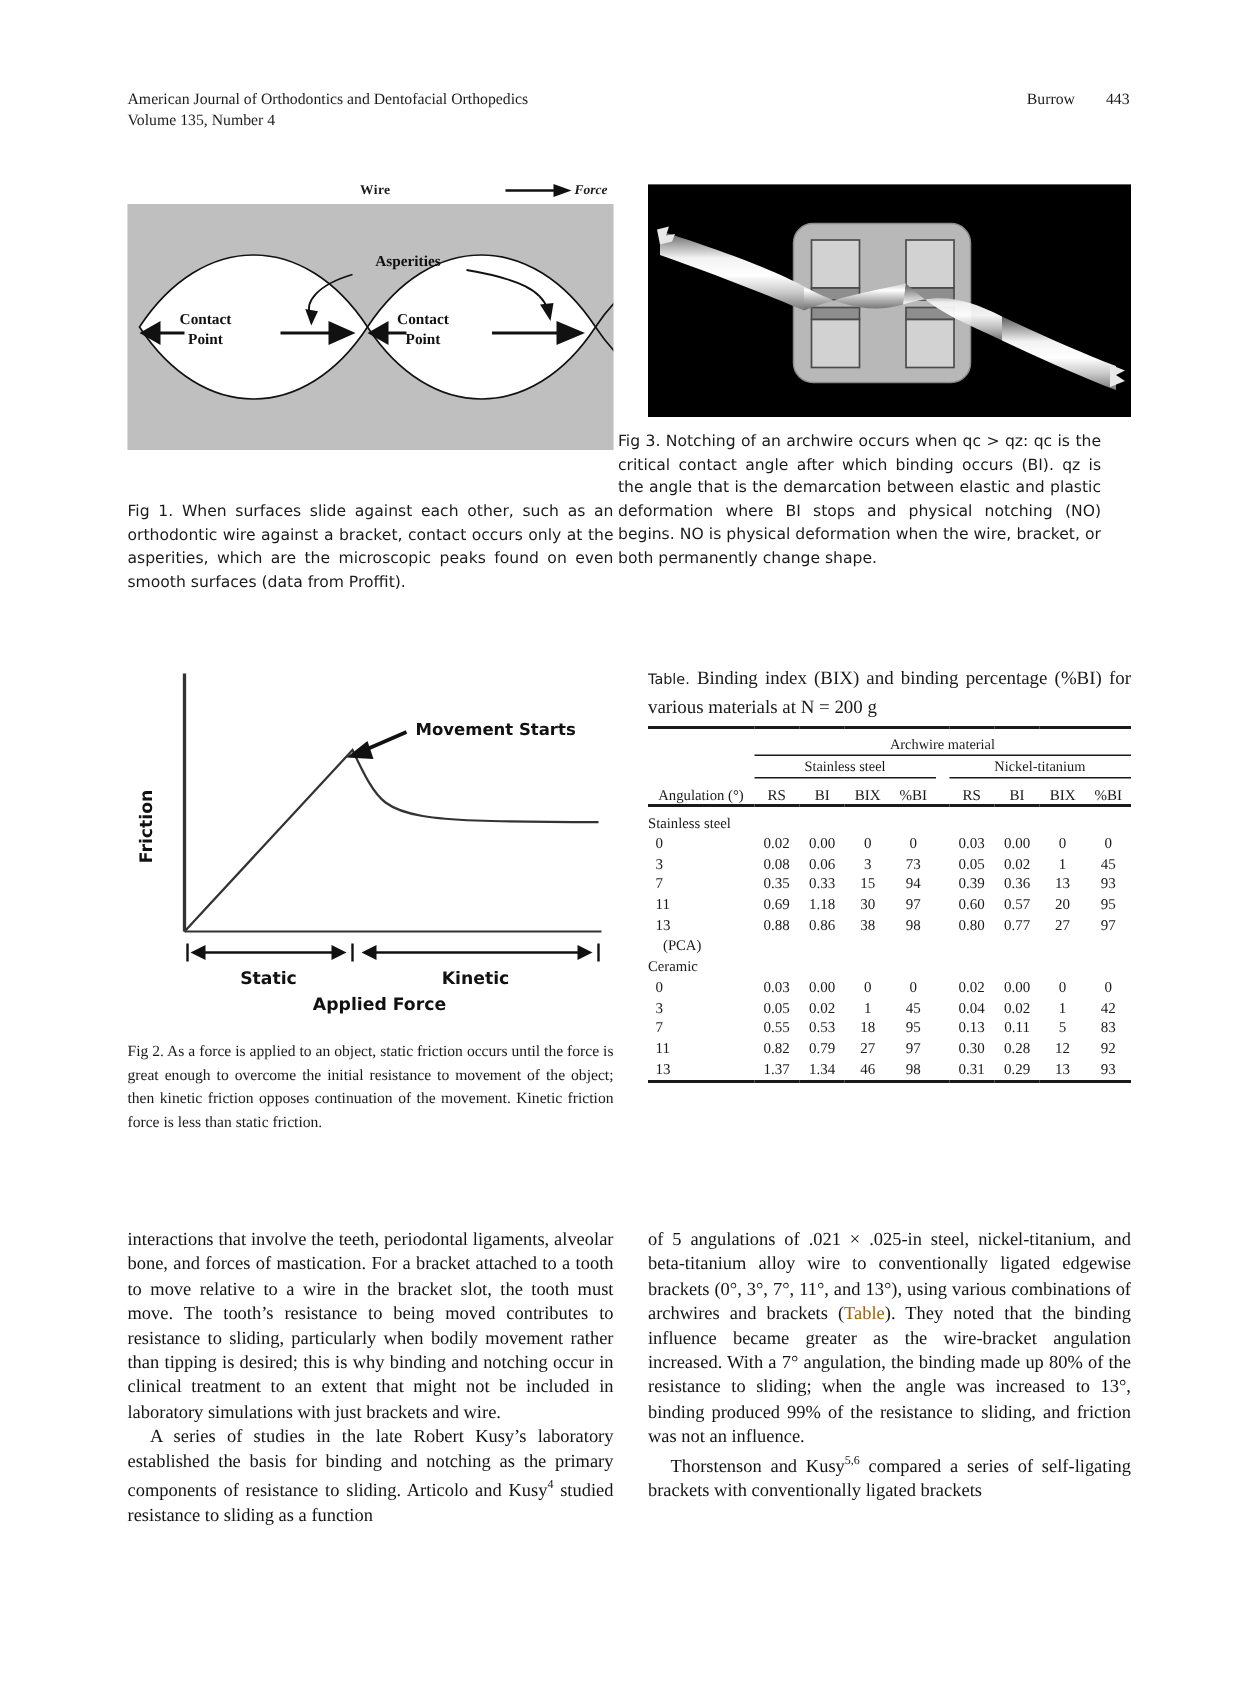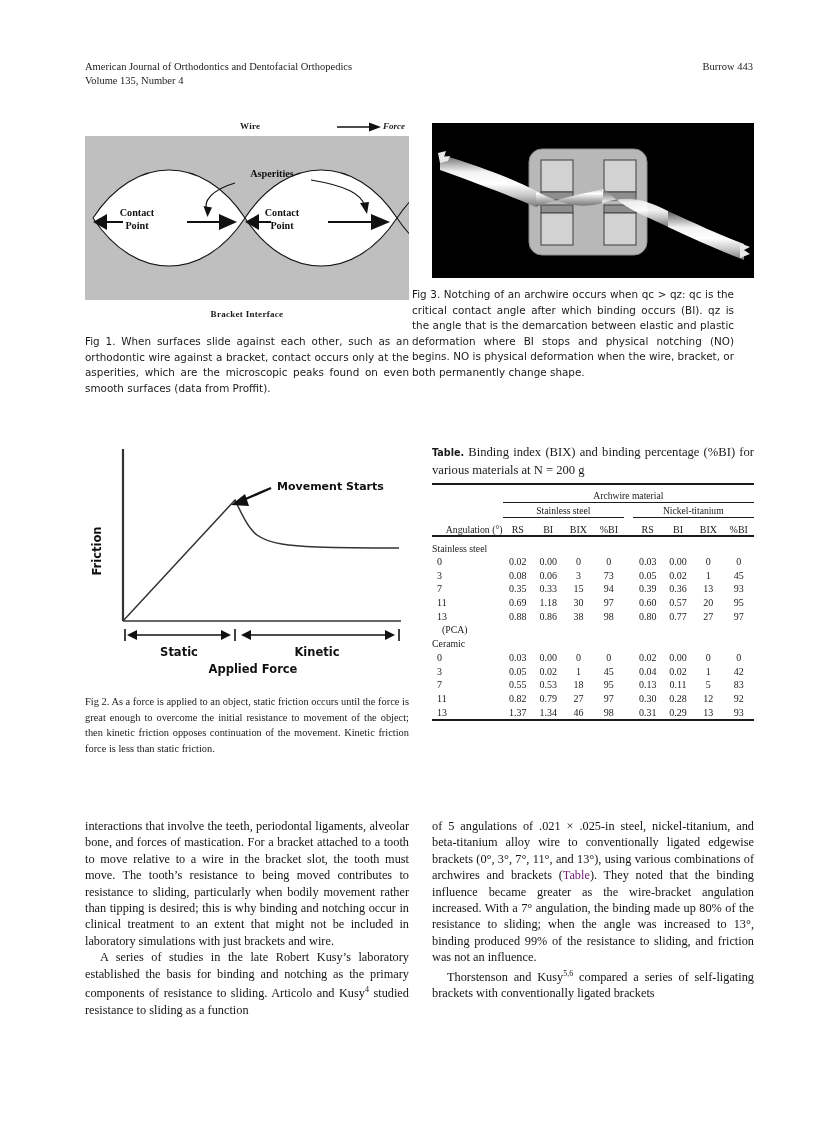--- a/index.html
+++ b/index.html
@@ -34,20 +34,21 @@
     float: left;
     font-family: "Liberation Serif", serif;
   }
   #running-head .rh-right {
     float: right;
     text-align: right;
     font-family: "Liberation Serif", serif;
   }
   #running-head .rh-right .rh-page {
     display: inline-block;
+    margin-left: 18px;
   }
   .clearfix::after { content: ""; display: block; clear: both; }
 
   
   .col-left  { position: absolute; left: 85px; width: 324px; }
 
   
   #fig1-block { top: 120px; }
   #fig1-toplabels {
     position: relative;
@@ -144,36 +145,35 @@
   }
   #table-title {
     font-size: 12.6px;
     line-height: 16.5px;
     text-align: justify;
     margin-bottom: 5px;
   }
   #table-title .tbl-word {
     font-size: 9.6px;
     font-family: "DejaVu Sans", sans-serif;
-    font-weight: bold;
   }
   table.data {
     width: 322px;
     border-collapse: collapse;
     font-size: 10px;
     font-family: "Liberation Serif", serif;
   }
   table.data td, table.data th {
     padding: 0;
     font-weight: normal;
   }
   .rule-thick { border-top: 2.2px solid #1a1a1a; }
   .spanrow td { height: 15px; vertical-align: bottom; text-align: center; font-size: 9.6px; }
   .hdrrow td  { height: 17px; vertical-align: bottom; font-size: 10px; font-weight: bold; text-align: center;}
-  .hdrrow td.angcol { text-align: right; font-weight: normal; font-size: 9.8px;}
+  .hdrrow td.angcol { text-align: center; font-weight: normal; font-size: 9.8px;}
   .grouprow td { height: 14px; font-size: 9.8px; text-align: left; padding-top: 3px;}
   .grouprow td.indent { padding-left: 10px; }
   .datarow td { height: 13.6px; text-align: center; font-size: 10px;}
   .datarow td.angval { text-align: left; padding-left: 5px; }
   .c-ang  { width: 72px; }
   .c-num  { width: 31px; }
   .c-gap  { width: 9px; }
   .underspan { position: relative; }
   .underspan .ul {
     display: block;
@@ -195,21 +195,21 @@
     font-size: 12.3px;
     line-height: 16.4px;
     text-align: justify;
     color: #141414;
   }
   #body-left  { left: 85px; }
   #body-right { left: 432px; width: 322px; }
   .bodytext p { margin: 0; }
   .bodytext p.indent { text-indent: 15px; }
   .sup { font-size: 8px; vertical-align: super; }
-  .linkblue { color: #701a75; }
+  .linkblue { color: #a16207; }
 
   svg { display: block; }
 </style>
 </head>
 <body>
 
 <div class="page">
 
   <div id="running-head" class="clearfix">
     <div class="rh-left">
@@ -272,21 +272,20 @@
         <text x="187" y="41" font-family="Liberation Serif, serif" font-size="10.2" font-weight="bold" fill="#111" text-anchor="middle">Asperities</text>
         <g fill="#111">
           <path d="M 150,47 C 126,54 118,66 122,74" fill="none" stroke="#111" stroke-width="1.2"></path>
           <polygon points="118.5,70 122.5,81 127,71.5"></polygon>
           <path d="M 226,44 C 262,50 276,58 280,70" fill="none" stroke="#111" stroke-width="1.2"></path>
           <polygon points="275,67 282,78 284,66"></polygon>
         </g>
       </svg>
     </div>
 
-    <div id="fig1-bracket-label">Bracket Interface</div>
   </div>
 
   <div id="fig1-caption">Fig 1. When surfaces slide against each other, such as an orthodontic wire against a bracket, contact occurs only at the asperities, which are the microscopic peaks found on even smooth surfaces (data from Proffit).</div>
 
   <div id="fig3-img">
     <svg width="322" height="155" viewBox="0 0 322 155">
       <defs>
         <linearGradient id="wireGrad" x1="0" y1="0" x2="0" y2="1">
           <stop offset="0%" stop-color="#5a5a5a"></stop>
           <stop offset="14%" stop-color="#9a9a9a"></stop>

